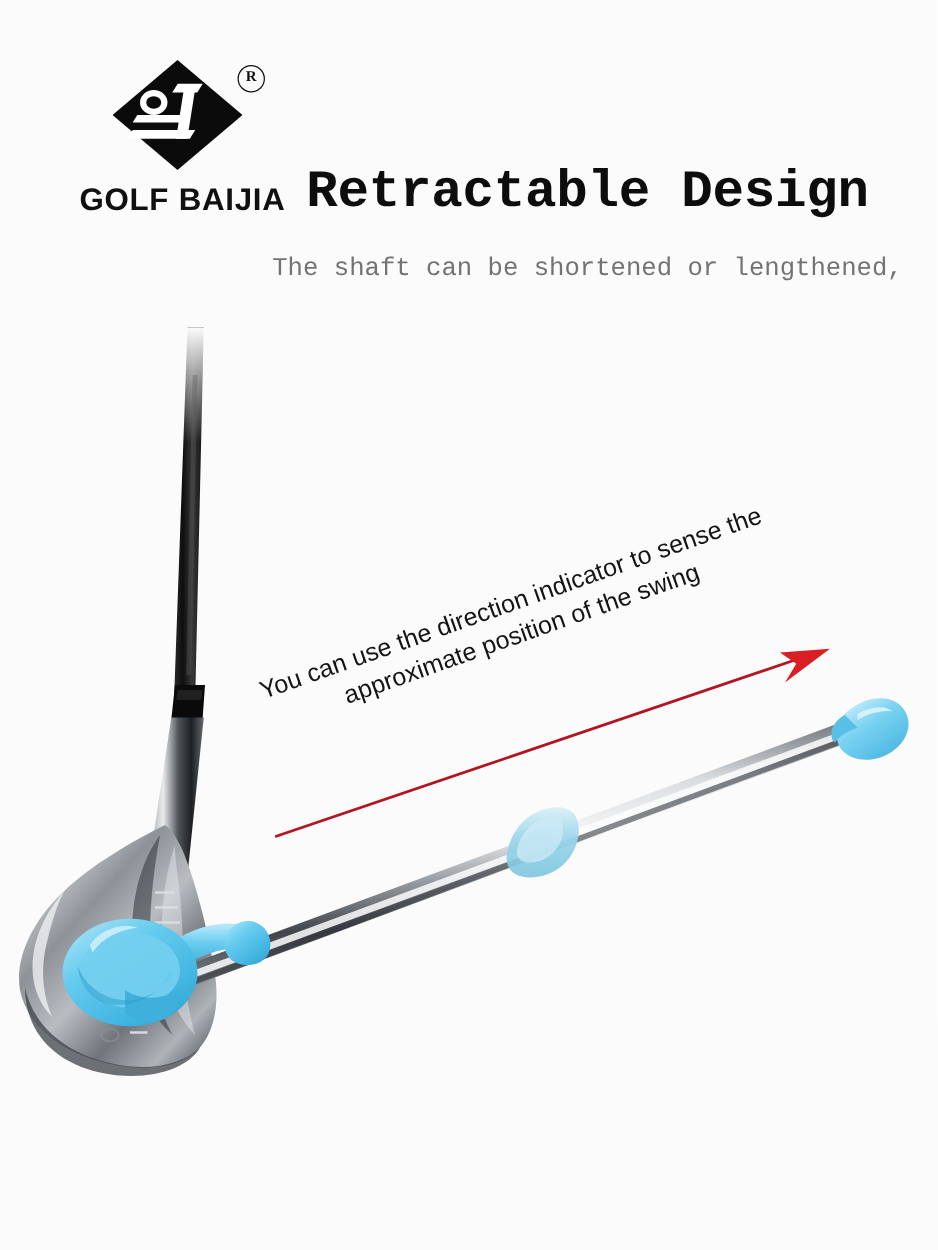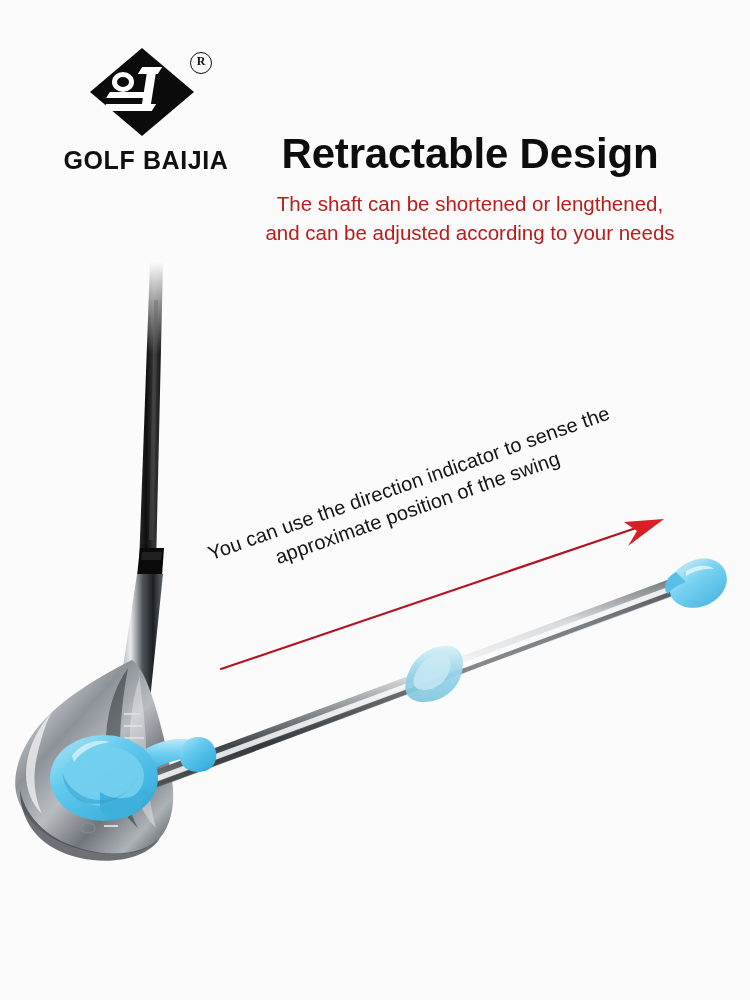--- a/index.html
+++ b/index.html
@@ -99,33 +99,34 @@
     font-family: "Liberation Sans", sans-serif;
   }
 
   
   .headline-block {
     position: absolute;
     left: 200px;
     top: 132px;
     width: 540px;
     text-align: center;
+    font-family: Liberation Mono, monospace;
   }
   .headline {
     font-size: 42px;
     font-weight: 700;
     color: #0d0d0d;
     letter-spacing: -0.2px;
     line-height: 1.05;
     white-space: nowrap;
   }
   .subline {
-    margin-top: 13px;
+    margin-top: 25px;
     font-size: 20.5px;
-    color: #b91c1c;
+    color: #737373;
     line-height: 1.42;
     font-weight: 400;
   }
 
   
   .stage {
     position: absolute;
     left: 0;
     top: 0;
     width: 750px;
@@ -166,21 +167,20 @@
       <div class="glyph g-stem-top"></div>
       <div class="reg-mark">R</div>
     </div>
     <div class="brand-name">GOLF BAIJIA</div>
   </div>
 
   <div class="headline-block">
     <div class="headline">Retractable Design</div>
     <div class="subline">
       <span>The shaft can be shortened or lengthened,</span><br>
-      <span>and can be adjusted according to your needs</span>
     </div>
   </div>
 
   <div class="stage">
     <svg width="750" height="1000" viewBox="0 0 750 1000" xmlns="http://www.w3.org/2000/svg">
       <defs>
         <linearGradient id="shaftGrad" x1="0" y1="0" x2="1" y2="0">
           <stop offset="0%" stop-color="#2b2b2b"></stop>
           <stop offset="30%" stop-color="#0e0e0e"></stop>
           <stop offset="62%" stop-color="#383838"></stop>

